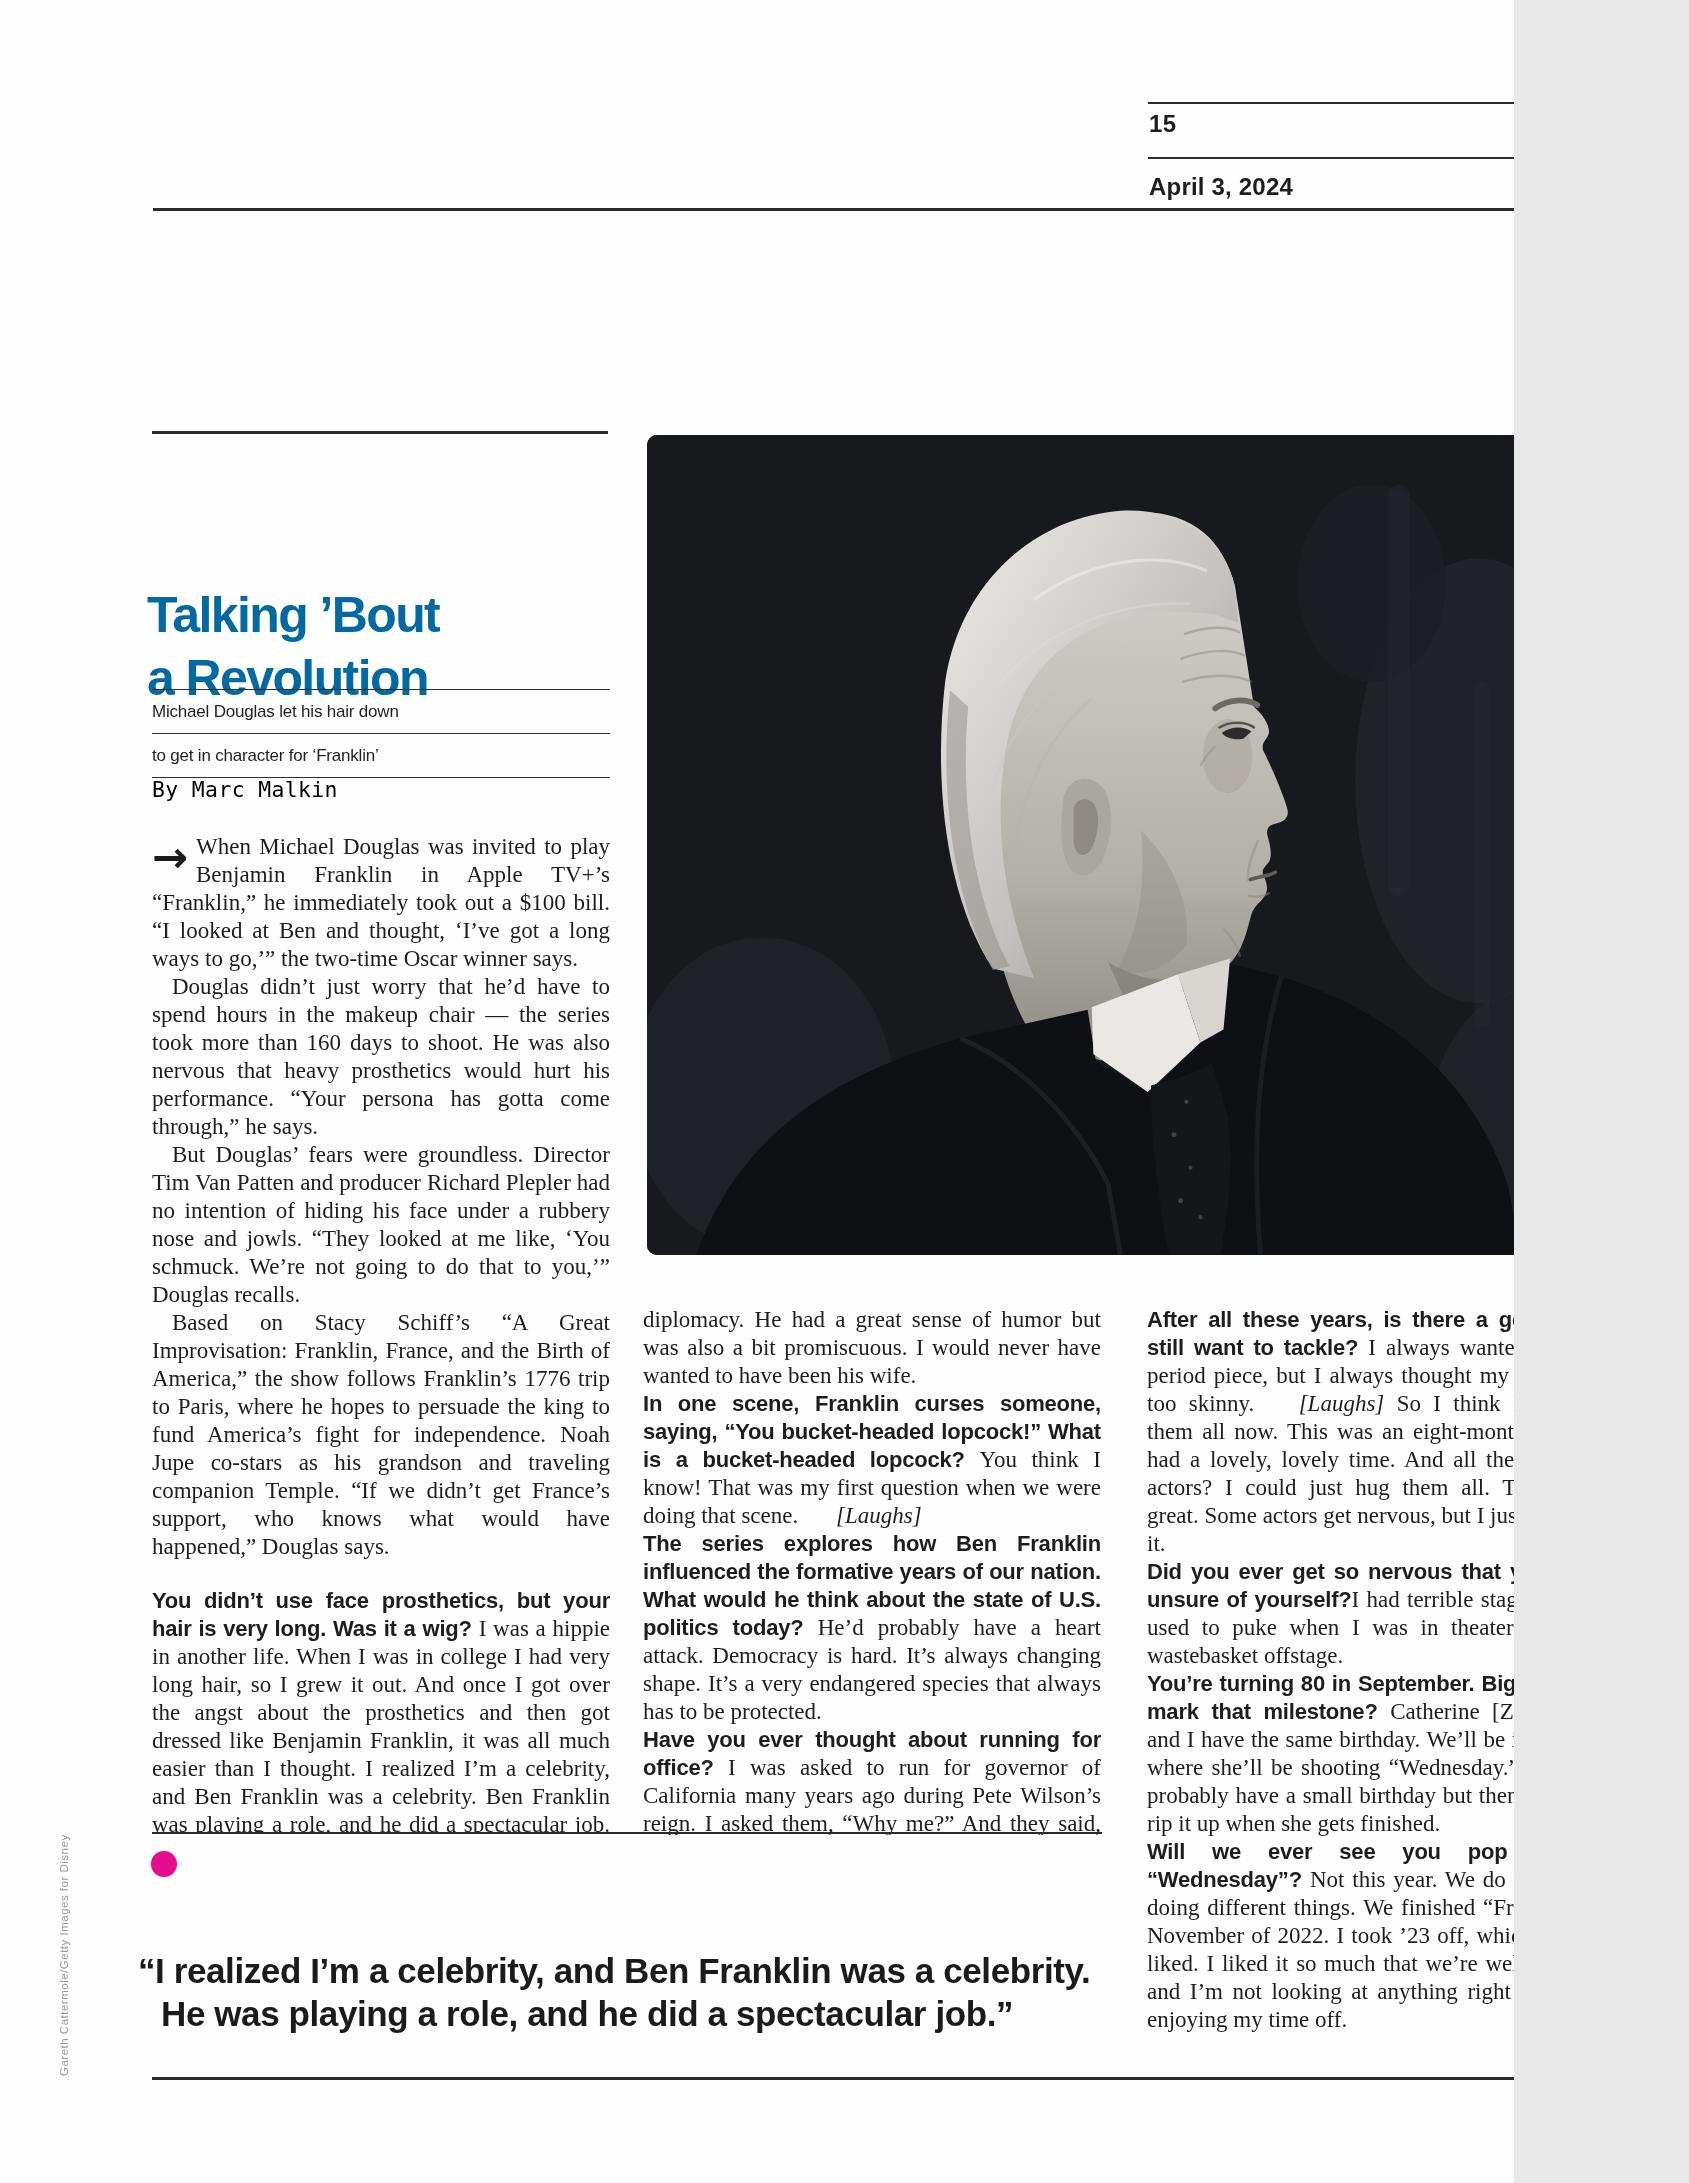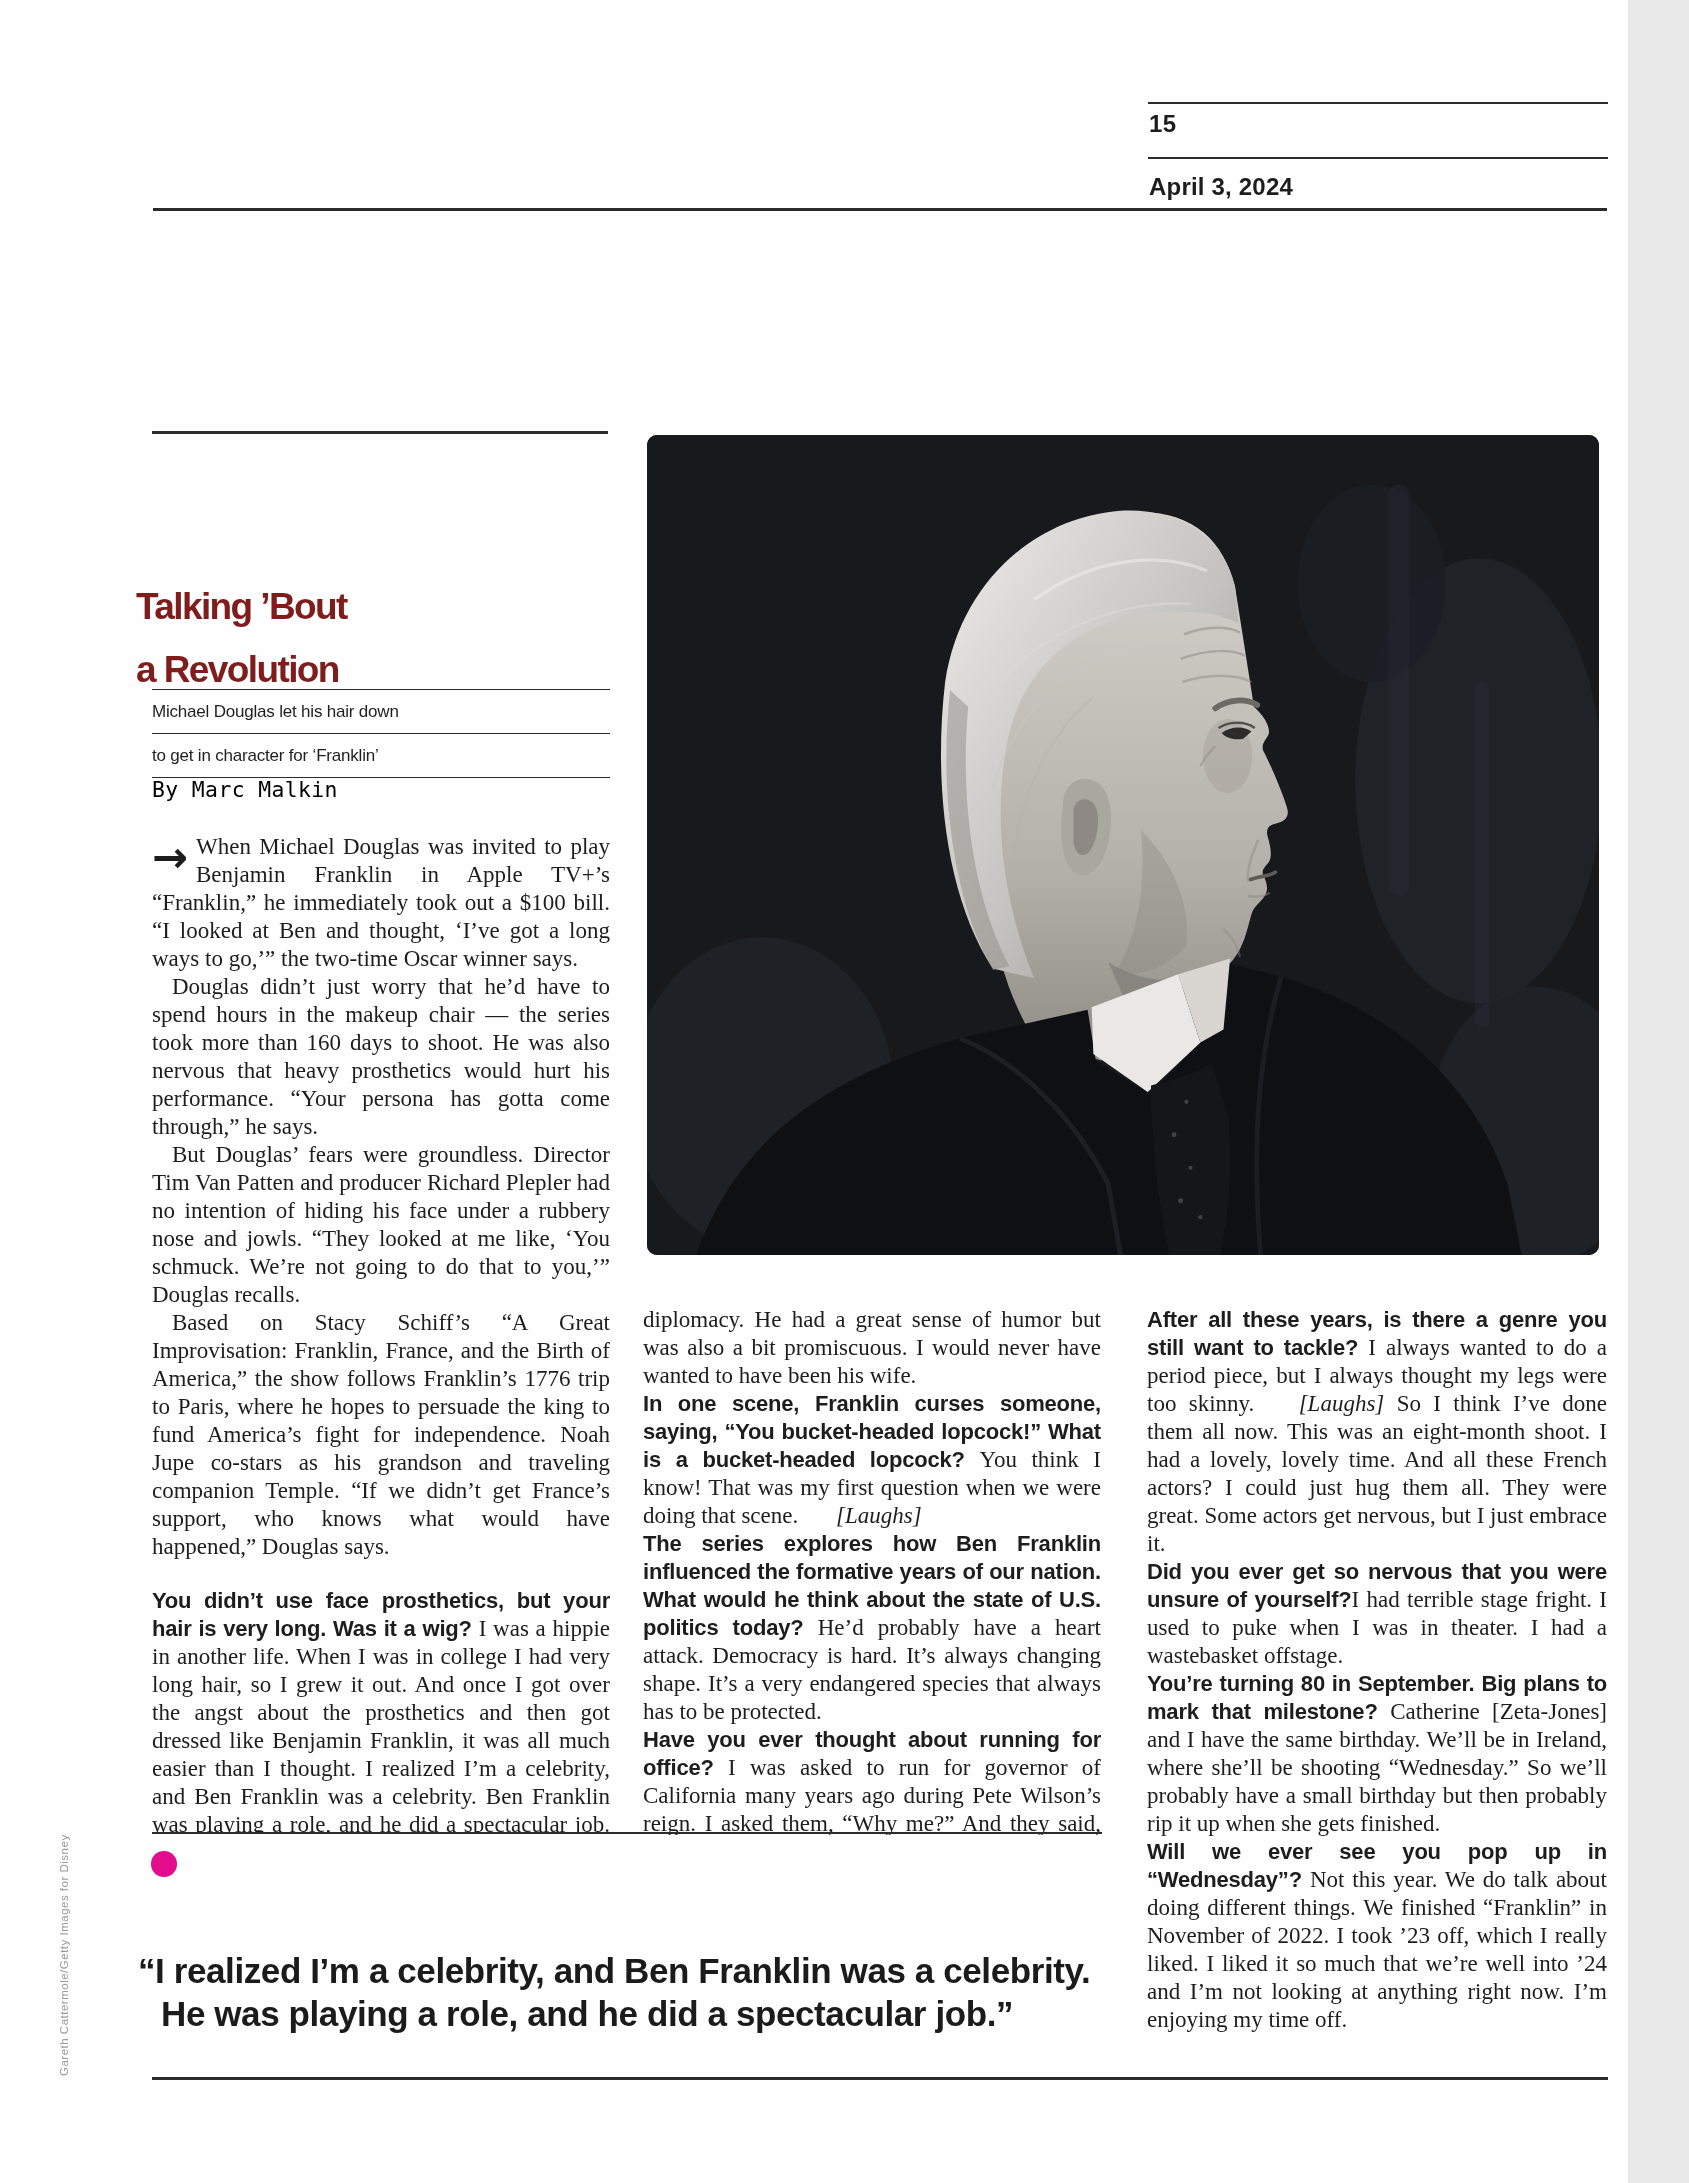--- a/index.html
+++ b/index.html
@@ -1,30 +1,30 @@
 <!DOCTYPE html>
 <html lang="en" style="font-size:13px"><head>
 <meta charset="utf-8">
 <style>
   html,body{margin:0;padding:0;background:#e8e8e8;}
   .page{
-    position:relative;width:1628px;height:2183px;background:#fefefe;
+    position:relative;width:1514px;height:2183px;background:#fefefe;
     font-family:"Liberation Sans",sans-serif;color:#1d1d1d;overflow:hidden;
   }
   .rule{position:absolute;background:#2b2b2b;}
   .rule-a{left:1148px;top:102px;width:460px;height:1.6px;}
   .rule-b{left:1148px;top:157px;width:460px;height:1.6px;}
   .rule-c{left:153px;top:208px;width:1454px;height:2.5px;}
   .pagenum{position:absolute;left:1149px;top:110px;font-size:24px;font-weight:700;letter-spacing:0.4px;}
   .dateline{position:absolute;left:1149px;top:173px;font-size:24px;font-weight:700;letter-spacing:0.2px;}
 
   .title-rule{left:152px;top:431px;width:456px;height:2.5px;}
   .headline{
-    position:absolute;left:136px;top:550px;width:494px;
-    font-size:37px;line-height:63px;font-weight:700;letter-spacing:-1.6px;color:#7f1d1d;
+    position:absolute;left:147px;top:550px;width:494px;
+    font-size:50px;line-height:63px;font-weight:700;letter-spacing:-1.6px;color:#0369a1;
   }
   .subtitle{
     position:absolute;left:152px;top:689px;width:458px;
     border-top:1.6px solid #2b2b2b;font-size:17px;color:#1f1f1f;letter-spacing:-0.2px;
   }
   .subline{height:43px;line-height:43px;border-bottom:1.6px solid #2b2b2b;}
   .byline{
     position:absolute;left:152px;top:777px;
     font-family:"DejaVu Sans Mono",monospace;font-size:21.4px;letter-spacing:0.4px;
   }

